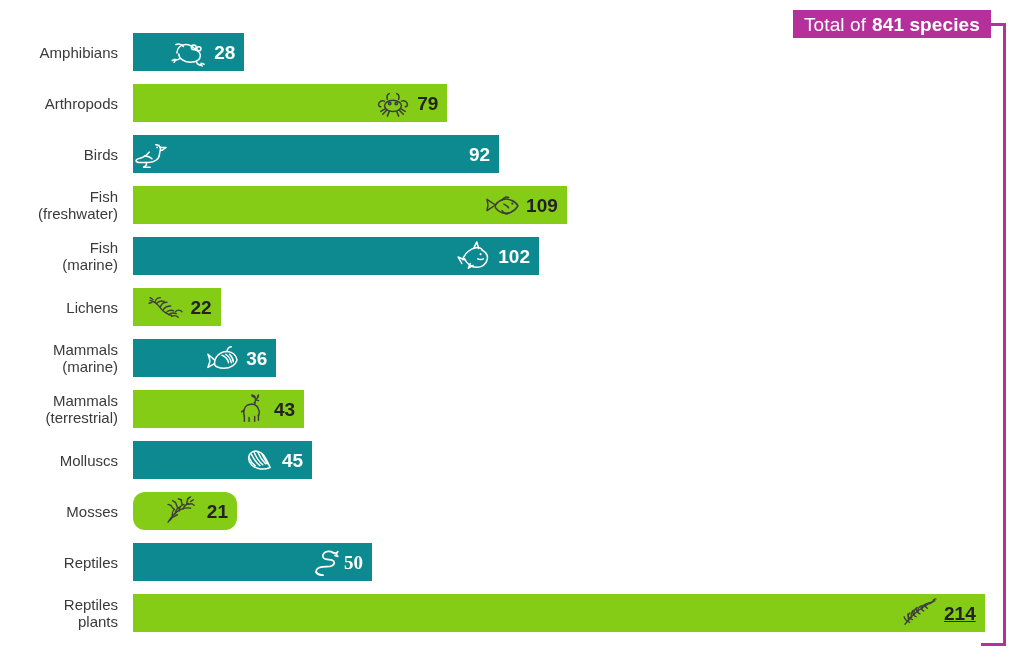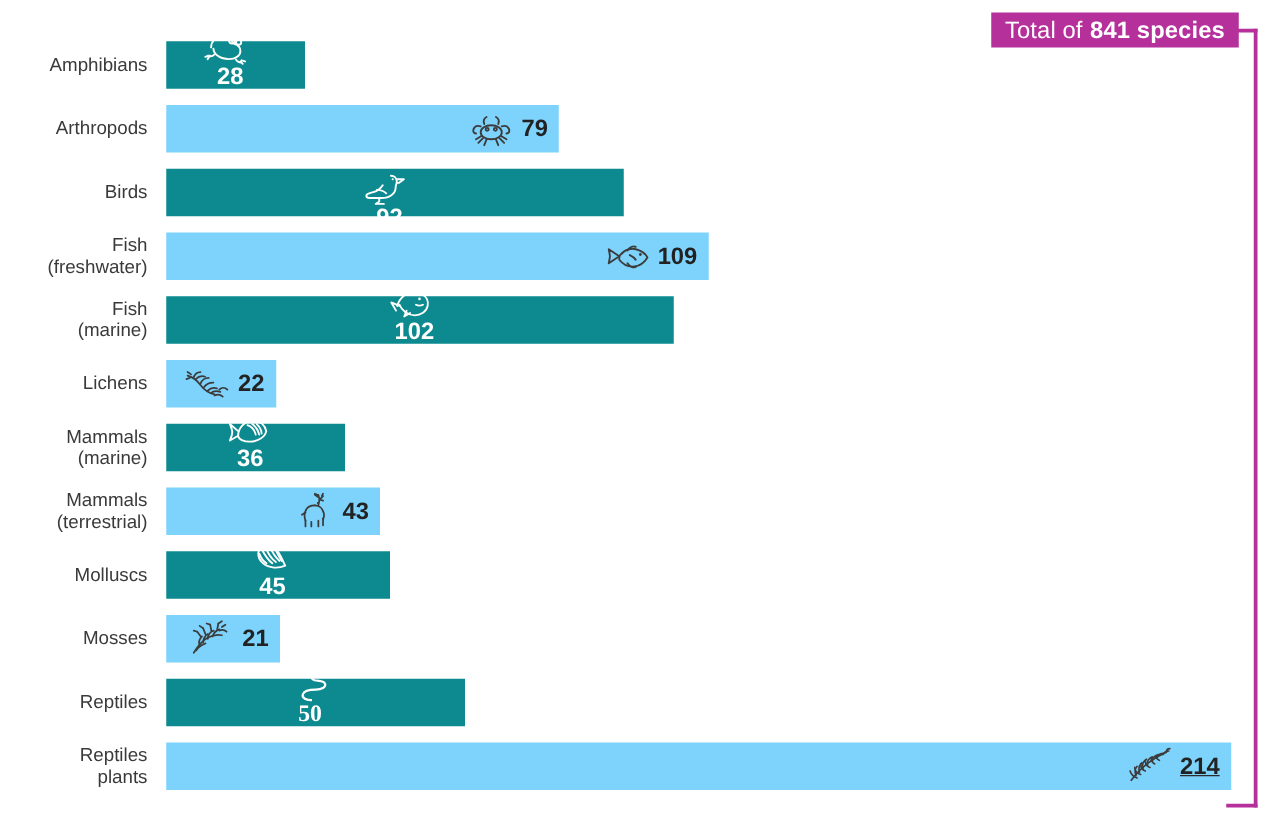--- a/index.html
+++ b/index.html
@@ -95,22 +95,22 @@
     position: absolute;
     left: 119px;
     top: 0;
     height: 38px;
     display: flex;
     align-items: center;
     justify-content: flex-end;
     box-sizing: border-box;
     padding-right: 9px;
   }
-  .bar.teal { background: #0d8a8f; flex-direction: column; }
-  .bar.grey { background: #7dd3fc; }
+  .bar.teal { background: #0d8a8f; }
+  .bar.grey { background: #84cc16; }
   .bar-icon {
     display: block;
     height: 30px;
     width: 38px;
     margin-right: 5px;
     flex: 0 0 auto;
   }
   .bar-icon svg { display: block; width: 100%; height: 100%; overflow: visible; }
   .bar-value {
     font-size: 19px;
@@ -295,21 +295,21 @@
               <path d="M13 10c2 4 5 9 9 12M16 8c2 5 5 10 9 13M20 8c2 5 5 9 8 12M24 9c2 4 4 8 6 11"></path>
               <path d="M11 14c1 3 3 6 6 8"></path>
             </g>
           </svg>
         </span>
         <span class="bar-value">45</span>
       </div>
     </div>
     <div class="row">
       <div class="row-label">Mosses</div>
-      <div class="bar grey" style="width: 91px;">
+      <div class="bar grey" style="width: 104px; border-radius: 12px;">
         <span class="bar-icon" style="color: rgb(60, 60, 60);">
           <svg viewBox="0 0 40 32" stroke="currentColor">
             <g fill="none" stroke-linecap="round" stroke-linejoin="round" stroke-width="1.5">
               <path d="M4 28c3-5 7-10 12-13 4-2 8-3 12-2"></path>
               <path d="M9 22c-1-3 0-6 2-8M12 19c0-3 2-6 4-7M16 16c0-3 2-6 5-7M20 14c1-3 3-5 6-6"></path>
               <path d="M10 14l-3-4M14 12l-2-5M19 9l-1-5M24 8l1-5"></path>
               <path d="M7 10l-3-1M12 7l-3-2M18 4l-3-1M25 3l3-2"></path>
               <path d="M26 9c2-1 4-1 6 1M28 6l3-2"></path>
               <path d="M6 26c2-3 5-5 8-6"></path>
             </g>

